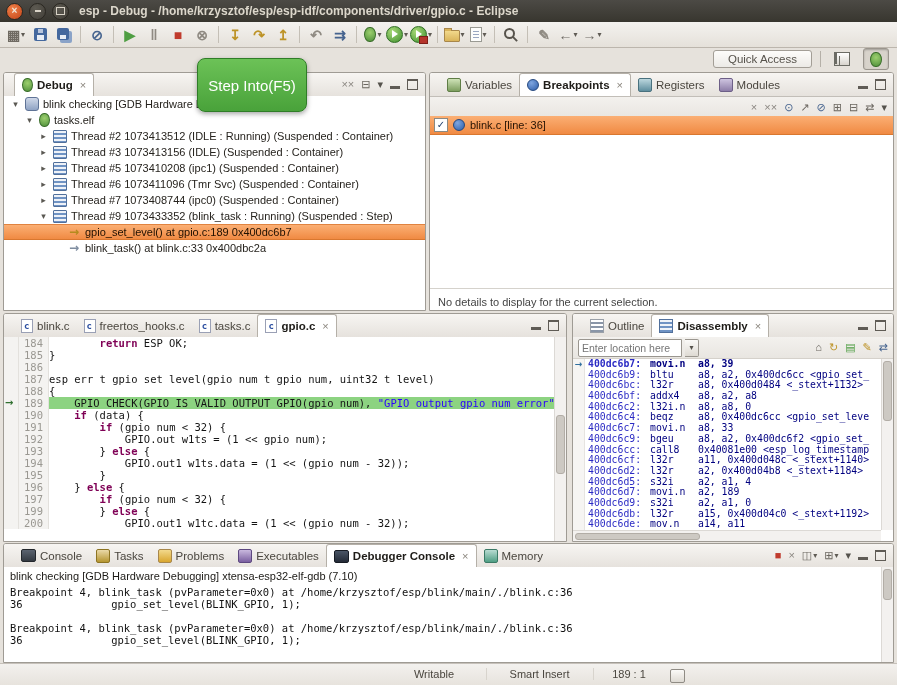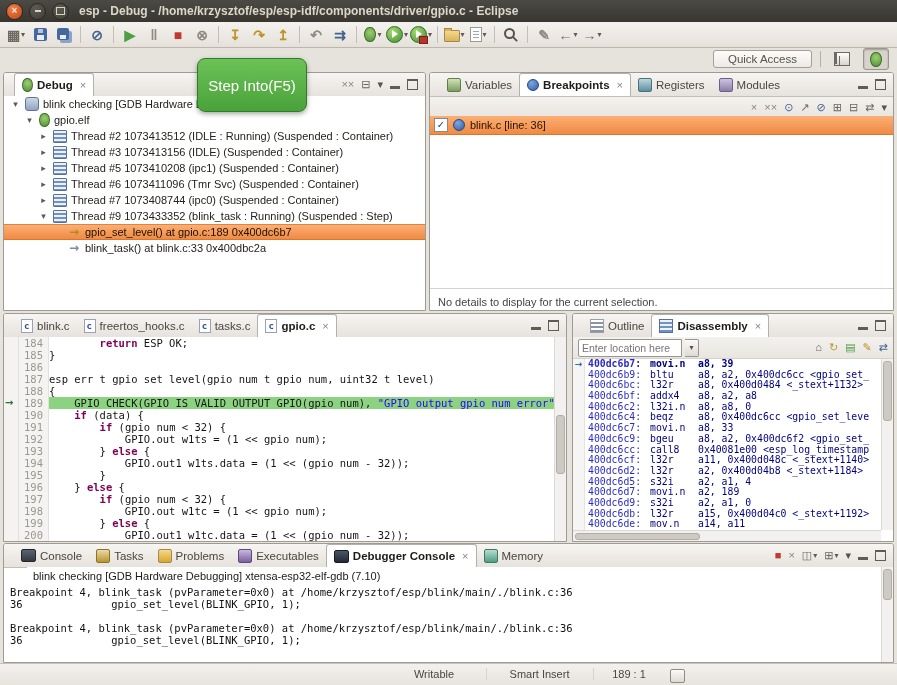--- a/index.html
+++ b/index.html
@@ -145,21 +145,21 @@
   .dis-body{position:absolute;left:0;right:12px;top:45px;bottom:11px;background:#fff;overflow:hidden;}
   .drow{display:flex;height:10.7px;line-height:10.7px;font-family:"DejaVu Sans Mono",monospace;font-size:9.8px;white-space:pre;}
   .dgut{width:11px;flex:none;background:#f6f5f3;border-right:1px solid #e6e4e0;color:#2f6f9f;font:bold 9px/10.7px "DejaVu Sans",sans-serif;text-align:center;}
   .daddr{width:62px;flex:none;color:#2b2bc4;padding-left:3px;}
   .dmn{width:48px;flex:none;color:#000080;}
   .dops{color:#000080;}
   .drow.cur .daddr,.drow.cur .dmn,.drow.cur .dops{font-weight:bold;}
 
   
   .con-desc{position:absolute;left:0;right:12px;top:23px;height:16px;background:#fff;
-    font-size:11px;color:#1c1a16;padding:3px 0 0 6px;white-space:nowrap;overflow:hidden;margin-left:23px;}
+    font-size:11px;color:#1c1a16;padding:3px 0 0 6px;white-space:nowrap;overflow:hidden;}
   .con-body{position:absolute;left:0;right:12px;top:42px;bottom:0;background:#fff;padding-left:0;overflow:hidden;}
   .conline{white-space:pre;min-height:12px;line-height:12px;font-family:"DejaVu Sans Mono",monospace;font-size:10.5px;color:#111;padding-left:6px;}
 
   
   .statusbar{position:absolute;left:0;top:663px;width:100%;height:22px;background:linear-gradient(#f3f1ee,#e7e3dd);
     border-top:1px solid #c6c1ba;box-sizing:border-box;}
   .st-cell{position:absolute;top:4px;font-size:11px;color:#4a463f;text-align:center;}
   .st-w{left:384px;width:100px;}
   .st-i{left:486px;width:105px;border-left:1px solid #d8d4cd;}
   .st-p{left:593px;width:70px;border-left:1px solid #d8d4cd;}
@@ -313,21 +313,21 @@
     </div>
     <div class="tree">
         <div class="trow" style="padding-left: 6px;">
           <span class="texp">▾</span>
           <span class="trico tr-session"></span>
           <span class="ttext">blink checking [GDB Hardware Debugging]</span>
         </div>
         <div class="trow" style="padding-left: 20px;">
           <span class="texp">▾</span>
           <span class="trico tr-target"></span>
-          <span class="ttext">gpio.elf</span>
+          <span class="ttext">tasks.elf</span>
         </div>
         <div class="trow" style="padding-left: 34px;">
           <span class="texp">▸</span>
           <span class="trico tr-thread"></span>
           <span class="ttext">Thread #2 1073413512 (IDLE : Running) (Suspended : Container)</span>
         </div>
         <div class="trow" style="padding-left: 34px;">
           <span class="texp">▸</span>
           <span class="trico tr-thread"></span>
           <span class="ttext">Thread #3 1073413156 (IDLE) (Suspended : Container)</span>
@@ -532,25 +532,20 @@
         </div>
         <div class="crow">
           <span class="cruler"></span>
           <span class="cnum">196</span>
           <span class="ccode"><span class="sg-p">    } </span><span class="sg-k">else</span><span class="sg-p"> {</span></span>
         </div>
         <div class="crow">
           <span class="cruler"></span>
           <span class="cnum">197</span>
           <span class="ccode"><span class="sg-p">        </span><span class="sg-k">if</span><span class="sg-p"> (gpio_num &lt; 32) {</span></span>
-        </div>
-        <div class="crow">
-          <span class="cruler"></span>
-          <span class="cnum">198</span>
-          <span class="ccode"><span class="sg-p">            GPIO.out_w1tc = (1 &lt;&lt; gpio_num);</span></span>
         </div>
         <div class="crow">
           <span class="cruler"></span>
           <span class="cnum">199</span>
           <span class="ccode"><span class="sg-p">        } </span><span class="sg-k">else</span><span class="sg-p"> {</span></span>
         </div>
         <div class="crow">
           <span class="cruler"></span>
           <span class="cnum">200</span>
           <span class="ccode"><span class="sg-p">            GPIO.out1_w1tc.data = (1 &lt;&lt; (gpio_num - 32));</span></span>

